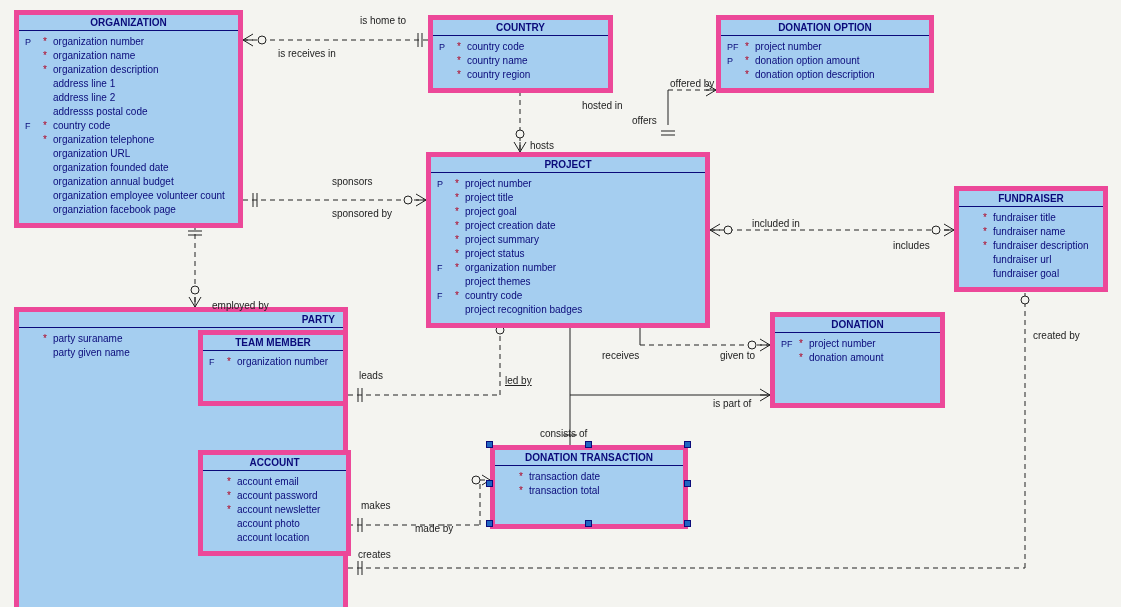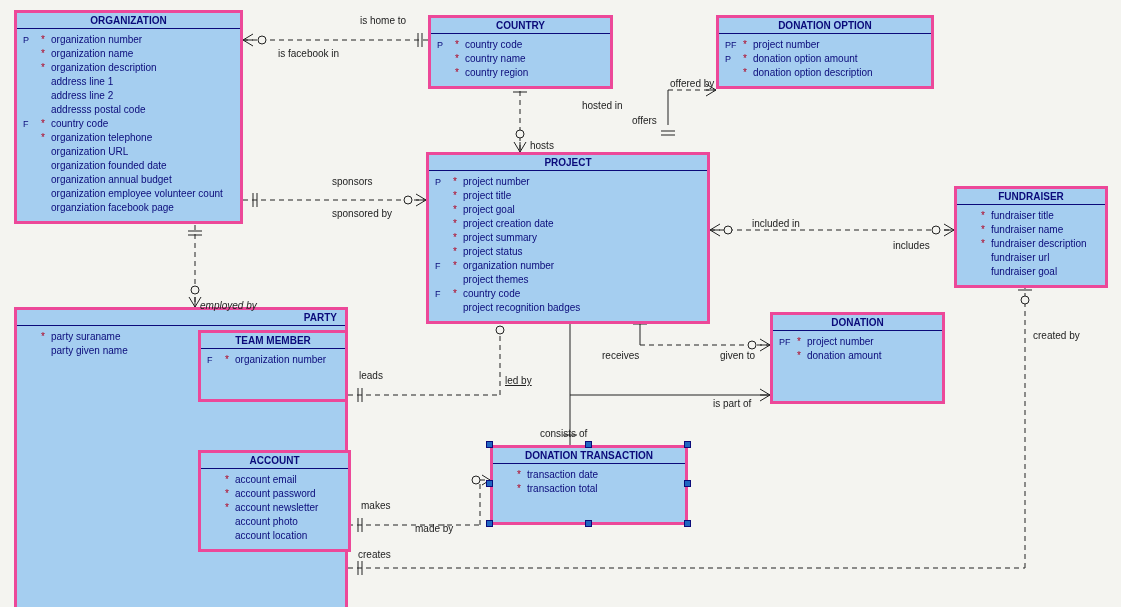--- a/index.html
+++ b/index.html
@@ -10,21 +10,21 @@
     font-size: 10px;
     color: #003a8c;
     width: 1121px;
     height: 607px;
     position: relative;
     overflow: hidden;
   }
   .entity {
     position: absolute;
     background: #a5cef0;
-    border: 3px solid #ec4899;
+    border: 5px solid #ec4899;
     box-sizing: border-box;
   }
   .entity-title {
     text-align: center;
     font-weight: bold;
     color: #0a0a7a;
     padding: 2px 0;
     border-bottom: 1px solid #0a0a7a;
     font-size: 10px;
   }
@@ -449,30 +449,30 @@
 <div class="sel-handle" style="left:486px; top:441px;"></div>
 <div class="sel-handle" style="left:585px; top:441px;"></div>
 <div class="sel-handle" style="left:684px; top:441px;"></div>
 <div class="sel-handle" style="left:486px; top:480px;"></div>
 <div class="sel-handle" style="left:684px; top:480px;"></div>
 <div class="sel-handle" style="left:486px; top:520px;"></div>
 <div class="sel-handle" style="left:585px; top:520px;"></div>
 <div class="sel-handle" style="left:684px; top:520px;"></div>
 
 <div class="rel-label" style="left:360px; top:15px;">is home to</div>
-<div class="rel-label" style="left:278px; top:48px;">is facebook in</div>
+<div class="rel-label" style="left:278px; top:48px;">is receives in</div>
 <div class="rel-label" style="left:332px; top:176px;">sponsors</div>
 <div class="rel-label" style="left:332px; top:208px;">sponsored by</div>
 <div class="rel-label" style="left:582px; top:100px;">hosted in</div>
 <div class="rel-label" style="left:530px; top:140px;">hosts</div>
 <div class="rel-label" style="left:632px; top:115px;">offers</div>
 <div class="rel-label" style="left:670px; top:78px;">offered by</div>
 <div class="rel-label" style="left:752px; top:218px;">included in</div>
 <div class="rel-label" style="left:893px; top:240px;">includes</div>
-<div class="rel-label" style="left:200px; top:300px;font-style:italic;">employed by</div>
+<div class="rel-label" style="left:212px; top:300px;">employed by</div>
 <div class="rel-label" style="left:359px; top:370px;">leads</div>
 <div class="rel-label" style="left:505px; top:375px;text-decoration:underline;">led by</div>
 <div class="rel-label" style="left:602px; top:350px;">receives</div>
 <div class="rel-label" style="left:720px; top:350px;">given to</div>
 <div class="rel-label" style="left:713px; top:398px;">is part of</div>
 <div class="rel-label" style="left:540px; top:428px;">consists of</div>
 <div class="rel-label" style="left:361px; top:500px;text-align:center;">makes</div>
 <div class="rel-label" style="left:415px; top:523px;">made by</div>
 <div class="rel-label" style="left:358px; top:549px;">creates</div>
 <div class="rel-label" style="left:1033px; top:330px;">created by</div>

